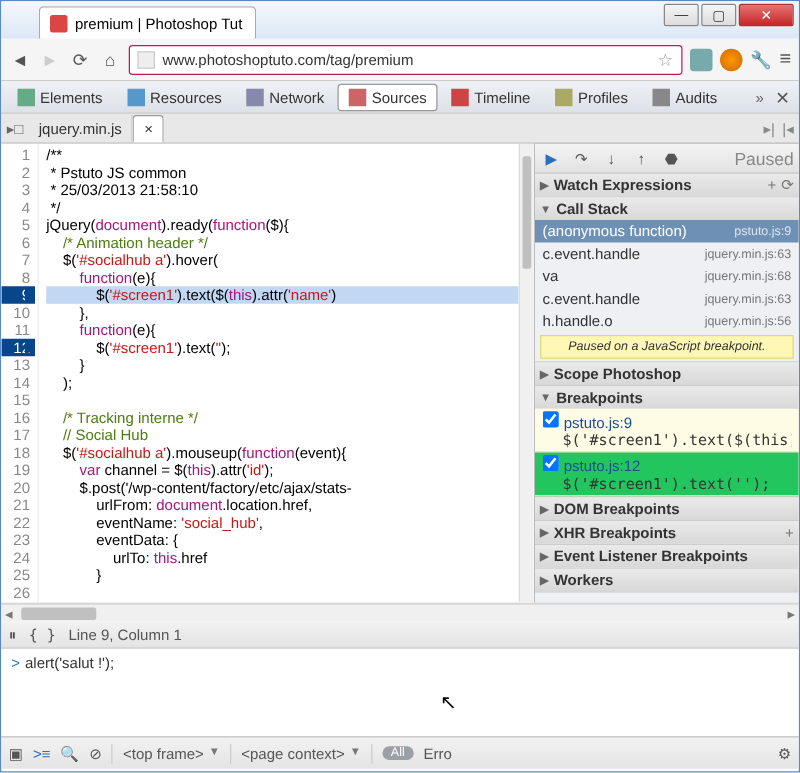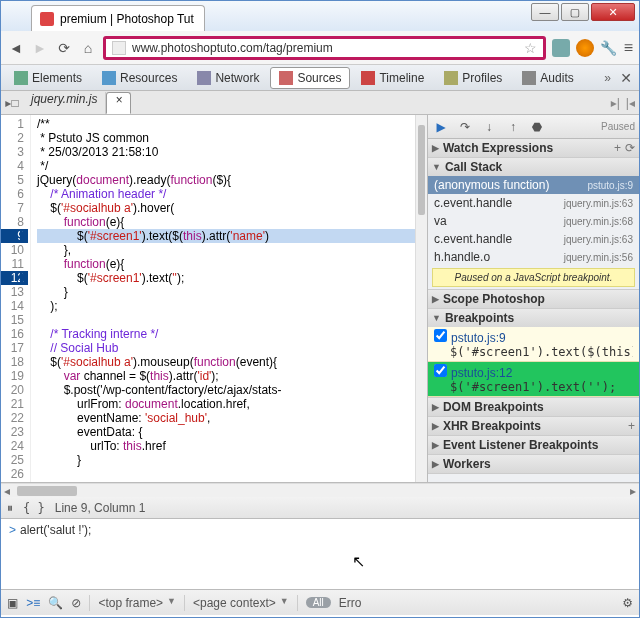--- a/index.html
+++ b/index.html
@@ -5,59 +5,59 @@
 * { margin:0; padding:0; box-sizing:border-box; font-family:"Segoe UI",Tahoma,sans-serif; font-size:12px; }
 body { background:#fff; width:640px; height:618px; overflow:hidden; border:1px solid #5a8ac6; }
 .titlebar { height:30px; background:linear-gradient(#f4f8fc,#dce8f6); display:flex; align-items:flex-end; position:relative; }
 .tab-chrome { margin-left:30px; height:26px; background:#fff; border:1px solid #aaa; border-bottom:none; border-radius:4px 4px 0 0; display:flex; align-items:center; padding:0 10px 0 8px; gap:6px; }
 .tab-chrome .fav { width:14px;height:14px;background:#d44; border-radius:2px; }
 .winbtns { position:absolute; right:4px; top:2px; display:flex; }
 .winbtn { width:28px;height:18px;border:1px solid #888;border-radius:2px;margin-left:2px;display:flex;align-items:center;justify-content:center;font-size:11px;background:linear-gradient(#f5f5f5,#ddd); color:#333;}
 .winbtn.close { width:44px;background:linear-gradient(#e57373,#c62828);color:#fff;border-color:#a33;}
 .addrbar { height:34px; background:#f5f5f5; border-bottom:1px solid #ccc; display:flex; align-items:center; padding:0 6px; gap:6px; }
 .navicon { width:18px;height:18px;display:flex;align-items:center;justify-content:center;color:#555;font-size:14px;}
-.url { flex:1; height:24px;border:3px solid #be185d;border-radius:3px;background:#fff;display:flex;align-items:center;padding:0 6px;color:#333;font-size:14px;}
+.url { flex:1; height:24px;border:1px solid #be185d;border-radius:3px;background:#fff;display:flex;align-items:center;padding:0 6px;color:#333;font-size:14px;}
 .url .paper{width:14px;height:14px;background:#eee;border:1px solid #ccc;margin-right:6px;}
 .exticon{width:18px;height:18px;border-radius:3px;}
 .star{color:#999;font-size:14px;}
 .menu{color:#555;font-size:16px;}
 .panels { height:26px; background:linear-gradient(#eef1f5,#dde2e8); border-bottom:1px solid #bbb; display:flex; align-items:center; padding:0 4px; gap:2px; overflow:hidden;}
 .panel-item{display:flex;align-items:center;gap:4px;padding:3px 8px;border:1px solid transparent;border-radius:3px;color:#333;}
 .panel-item.active{background:#fff;border-color:#999;}
 .panel-ico{width:14px;height:14px;}
 .panel-chevron{margin-left:auto;color:#666;}
 .filetabs{height:24px;background:#e8e8e8;border-bottom:1px solid #bbb;display:flex;align-items:center;position:relative;}
-.file-tab{height:22px;padding:0 8px;display:flex;gap:6px;color:#333;border-right:1px solid #ccc;font-style:italic;}
+.file-tab{height:22px;padding:0 8px;display:flex;align-items:center;gap:6px;color:#333;border-right:1px solid #ccc;}
 .file-tab.active{background:#fff;border:1px solid #999;border-bottom:1px solid #fff;border-radius:3px 3px 0 0;}
 .ft-left{width:22px;display:flex;align-items:center;justify-content:center;color:#666;}
 .ft-right{position:absolute;right:4px;display:flex;gap:6px;color:#888;}
 .main{display:flex;height:368px;border-bottom:1px solid #bbb;}
 .editor{flex:1;display:flex;background:#fff;position:relative;font-family:Consolas,Menlo,monospace;font-size:12px;overflow:hidden;}
 .gutter{width:30px;background:#fff;color:#888;text-align:right;padding:2px 6px 0 0;line-height:14px;border-right:1px solid #eee;}
 .gutter div{height:14px;}
 .gutter .bp{background:#08468c;color:#fff;padding-right:4px;margin-right:-4px;position:relative;}
 .gutter .bp::after{content:"";position:absolute;right:-6px;top:0;border:7px solid transparent;border-left-color:#08468c;}
 .gutter .arrow::before{content:"";position:absolute;left:-14px;top:1px;width:0;height:0;border:6px solid transparent;border-left-color:#c62828;}
 .code{flex:1;padding:2px 0 0 6px;line-height:14px;white-space:pre;color:#000;overflow:auto;}
 .code .l{height:14px;}
-.cmt{color:#6d28d9;}
+.cmt{color:#4d7c0f;}
 .kw{color:#a31580;}
 .str{color:#c41a16;}
 .paused-line{background:#c2d8f2;display:inline-block;width:100%;}
 .vscroll{width:12px;background:#f0f0f0;border-left:1px solid #ddd;position:relative;}
 .vscroll .thumb{position:absolute;top:10px;left:2px;right:2px;height:90px;background:#c0c0c0;border-radius:2px;}
 .hscroll{height:14px;background:#f0f0f0;border-top:1px solid #ddd;display:flex;align-items:center;}
 .hscroll .tr{width:12px;text-align:center;color:#777;}
 .hscroll .track{flex:1;position:relative;height:10px;}
 .hscroll .thumb2{position:absolute;left:4px;width:60px;top:0;bottom:0;background:#c0c0c0;border-radius:2px;}
 .sidebar{width:212px;display:flex;flex-direction:column;background:#eef0f3;border-left:1px solid #bbb;font-size:11px;}
 .debugbar{height:24px;background:linear-gradient(#f4f4f4,#e2e2e2);border-bottom:1px solid #bbb;display:flex;align-items:center;padding:0 4px;gap:6px;}
 .dbgbtn{width:18px;height:18px;display:flex;align-items:center;justify-content:center;color:#555;}
 .dbgbtn.play{color:#2a6fbf;}
-.paused-lbl{margin-left:auto;color:#888;font-size:10px;}
+.paused-lbl{margin-left:auto;color:#888;font-size:14px;}
 .sect{border-bottom:1px solid #ccc;}
 .sect-hd{height:18px;background:linear-gradient(#eaeaea,#d8d8d8);display:flex;align-items:center;padding:0 4px;color:#333;font-weight:bold;font-size:11px;}
 .sect-hd .tri{margin-right:4px;color:#666;font-size:9px;}
 .sect-hd .tools{margin-left:auto;display:flex;gap:4px;color:#777;font-weight:normal;}
 .stack-frame{display:flex;align-items:center;height:18px;padding:0 6px;color:#333;justify-content:space-between;}
 .stack-frame.sel{background:#6f90b5;color:#fff;}
 .stack-link{color:#777;font-size:10px;}
 .stack-frame.sel .stack-link{color:#dbe5f0;}
 .paused-note{background:#fff8b5;border:1px solid #e0d97a;color:#333;padding:3px 6px;margin:2px 4px;font-style:italic;font-size:10px;text-align:center;}
 .bp-item{background:#fffce6;padding:2px 6px;border-bottom:1px solid #e6e0b0;}

